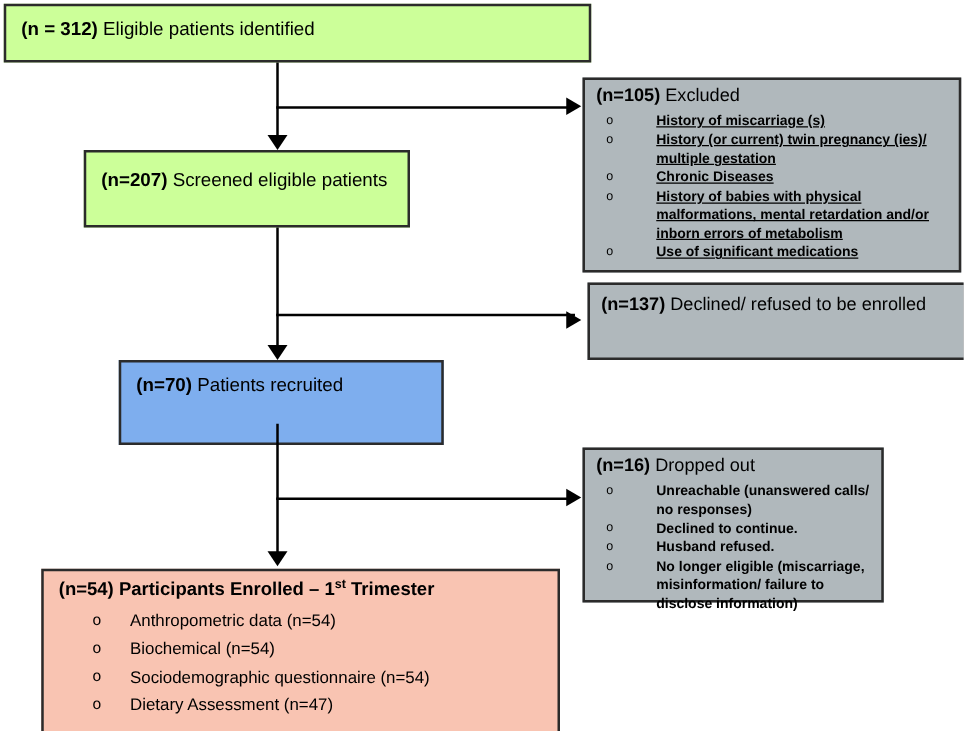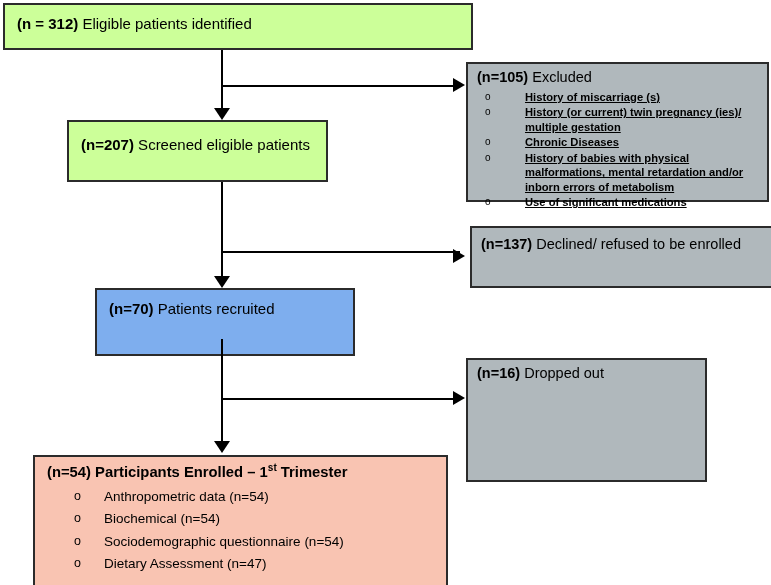--- a/index.html
+++ b/index.html
@@ -137,21 +137,21 @@
       <span class="n">(n = 312)</span><span> Eligible patients identified</span>
     </div>
   </div>
 
   <div class="vline" style="left:221px; top:50px; height:62px;"></div>
   <div class="arrow-down" style="left:214px; top:108px;"></div>
 
   <div class="hline" style="left:221px; top:85px; width:239px;"></div>
   <div class="arrow-right" style="left:453px; top:78px;"></div>
 
-  <div class="box box-gray" style="left:466px; top:62px; width:303px; height:140px;">
+  <div class="box box-gray" style="left:466px; top:62px; width:303px; height:156px;">
     <div class="sidebox-title title-line">
       <span class="n">(n=105)</span><span> Excluded</span>
     </div>
     <ul class="bullets" style="top:26px;text-decoration:underline;">
       <li>History of miscarriage (s)</li>
       <li>History (or current) twin pregnancy (ies)/ multiple gestation</li>
       <li>Chronic Diseases</li>
       <li>History of babies with physical malformations, mental retardation and/or inborn errors of metabolism</li>
       <li>Use of significant medications</li>
     </ul>
@@ -184,20 +184,26 @@
   <div class="vline" style="left:221px; top:339px; height:106px;"></div>
   <div class="arrow-down" style="left:214px; top:441px;"></div>
 
   <div class="hline" style="left:221px; top:398px; width:239px;"></div>
   <div class="arrow-right" style="left:453px; top:391px;"></div>
 
   <div class="box box-gray" style="left:466px; top:358px; width:241px; height:124px;">
     <div class="sidebox-title title-line">
       <span class="n">(n=16)</span><span> Dropped out</span>
     </div>
+    <ul class="bullets" style="top:26px;">
+      <li>Unreachable (unanswered calls/ no responses)</li>
+      <li>Declined to continue.</li>
+      <li>Husband refused.</li>
+      <li>No longer eligible (miscarriage, misinformation/ failure to disclose information)</li>
+    </ul>
   </div>
 
   <div class="box box-pink" style="left:33px; top:455px; width:415px; height:132px;">
     <div class="pink-title"><span>(n=54) Participants Enrolled – 1</span><sup>st</sup><span> Trimester</span></div>
     <ul class="bullets bullets-lg" style="top:29px;">
       <li>Anthropometric data (n=54)</li>
       <li>Biochemical (n=54)</li>
       <li>Sociodemographic questionnaire (n=54)</li>
       <li>Dietary Assessment (n=47)</li>
     </ul>

